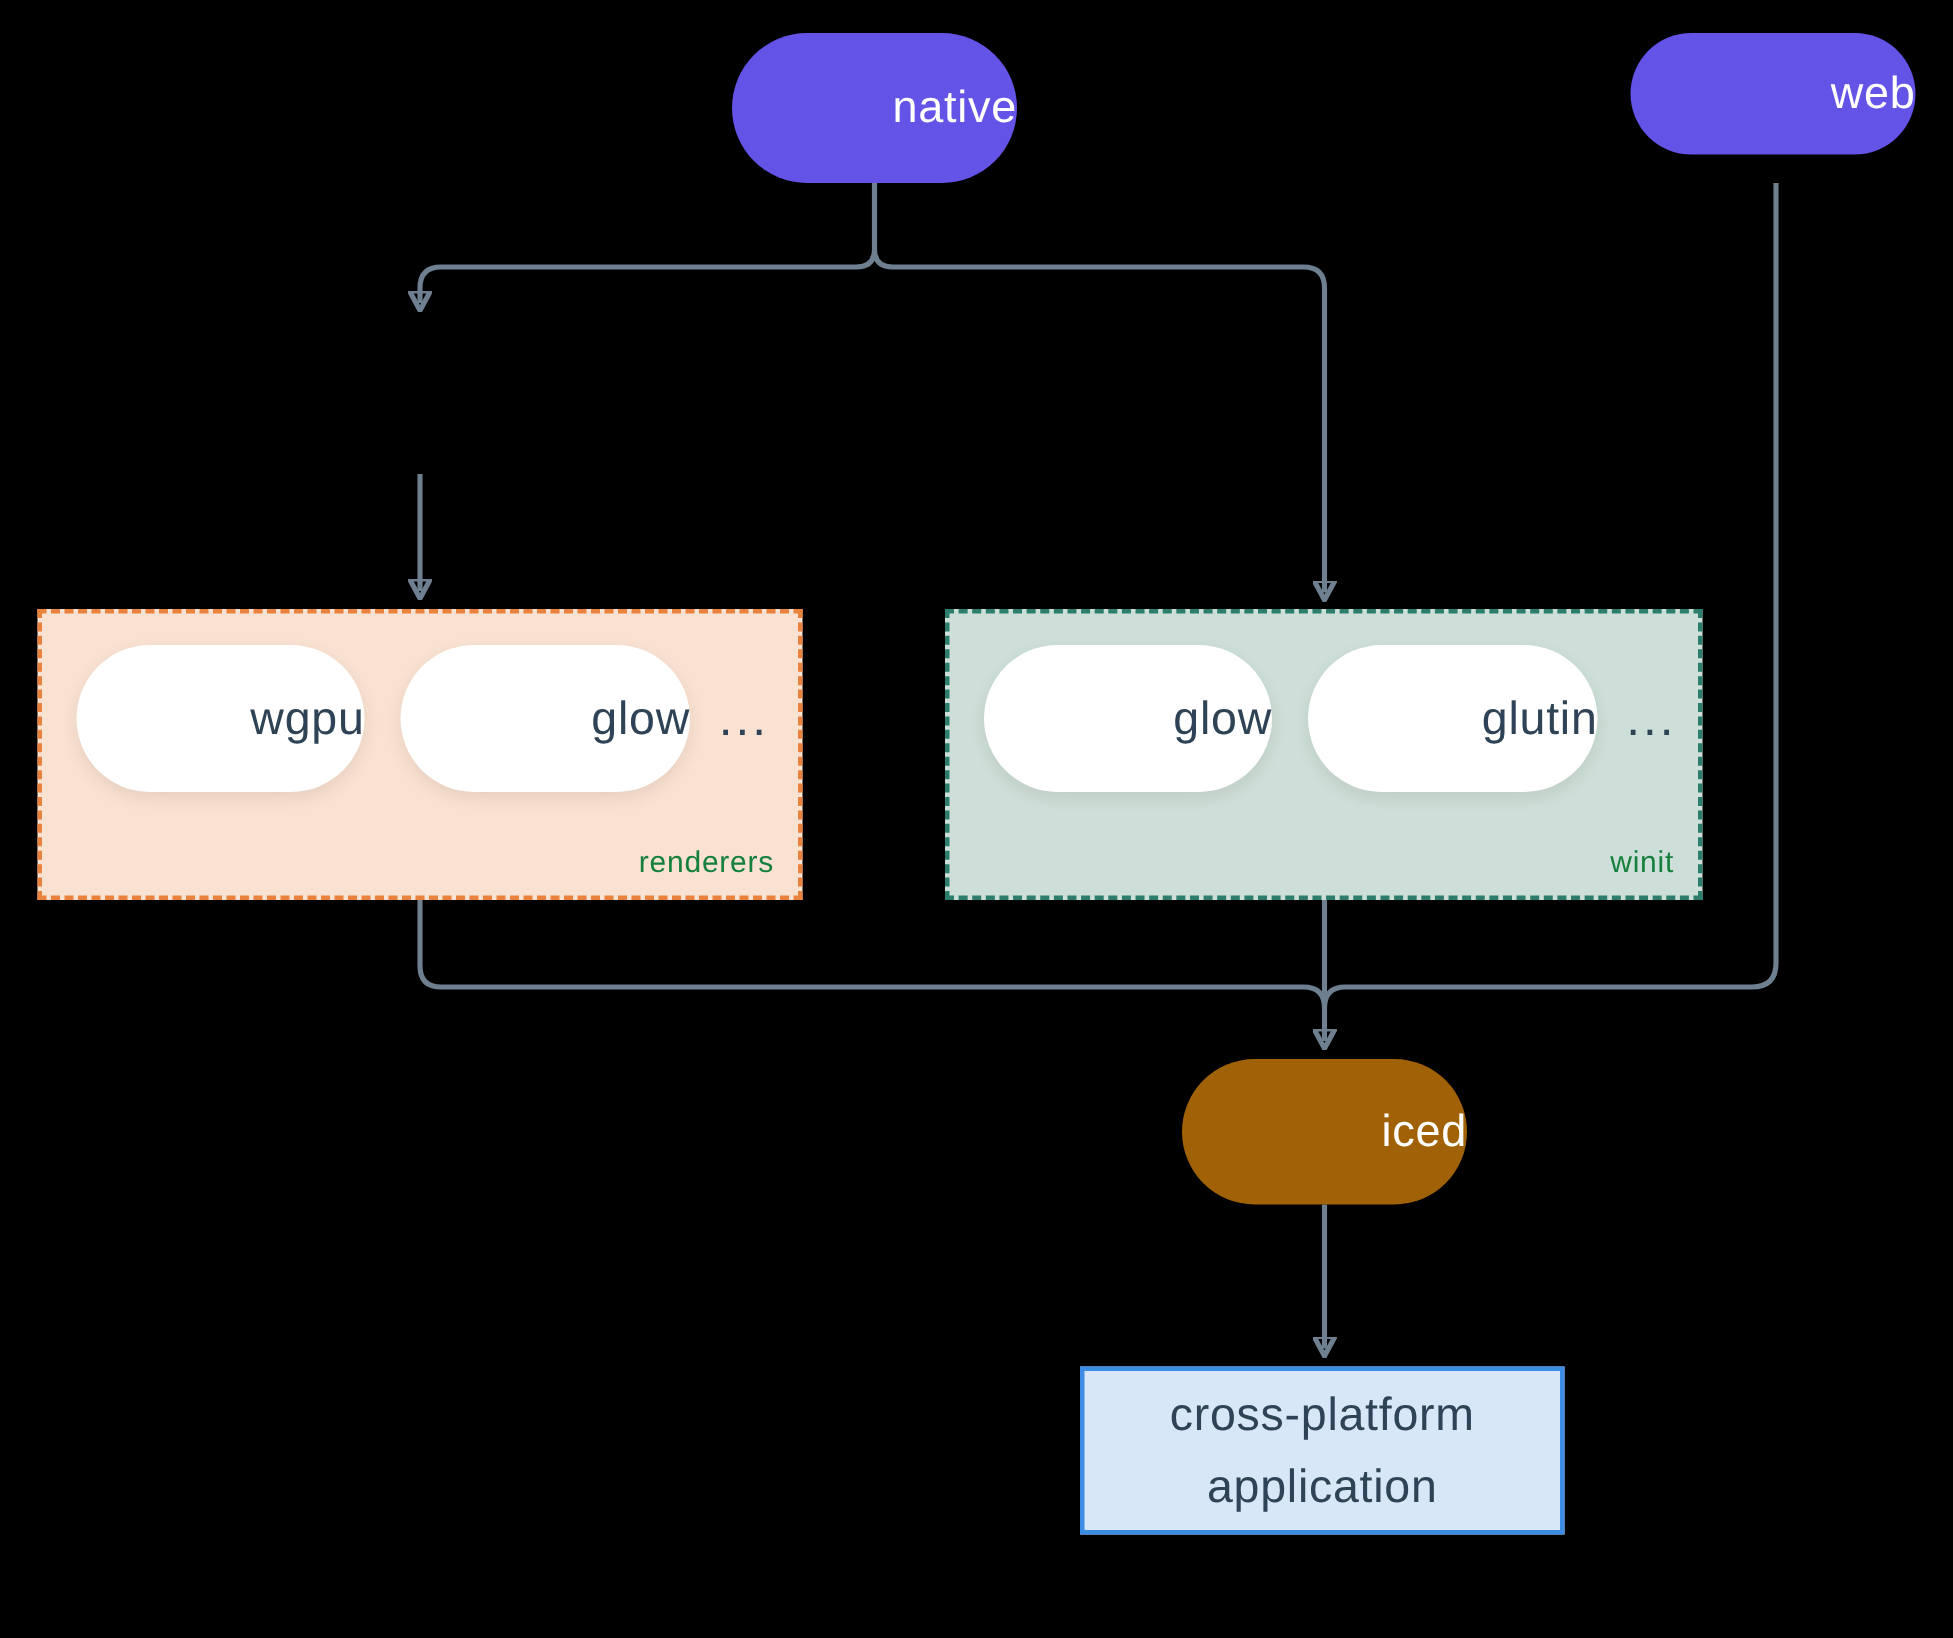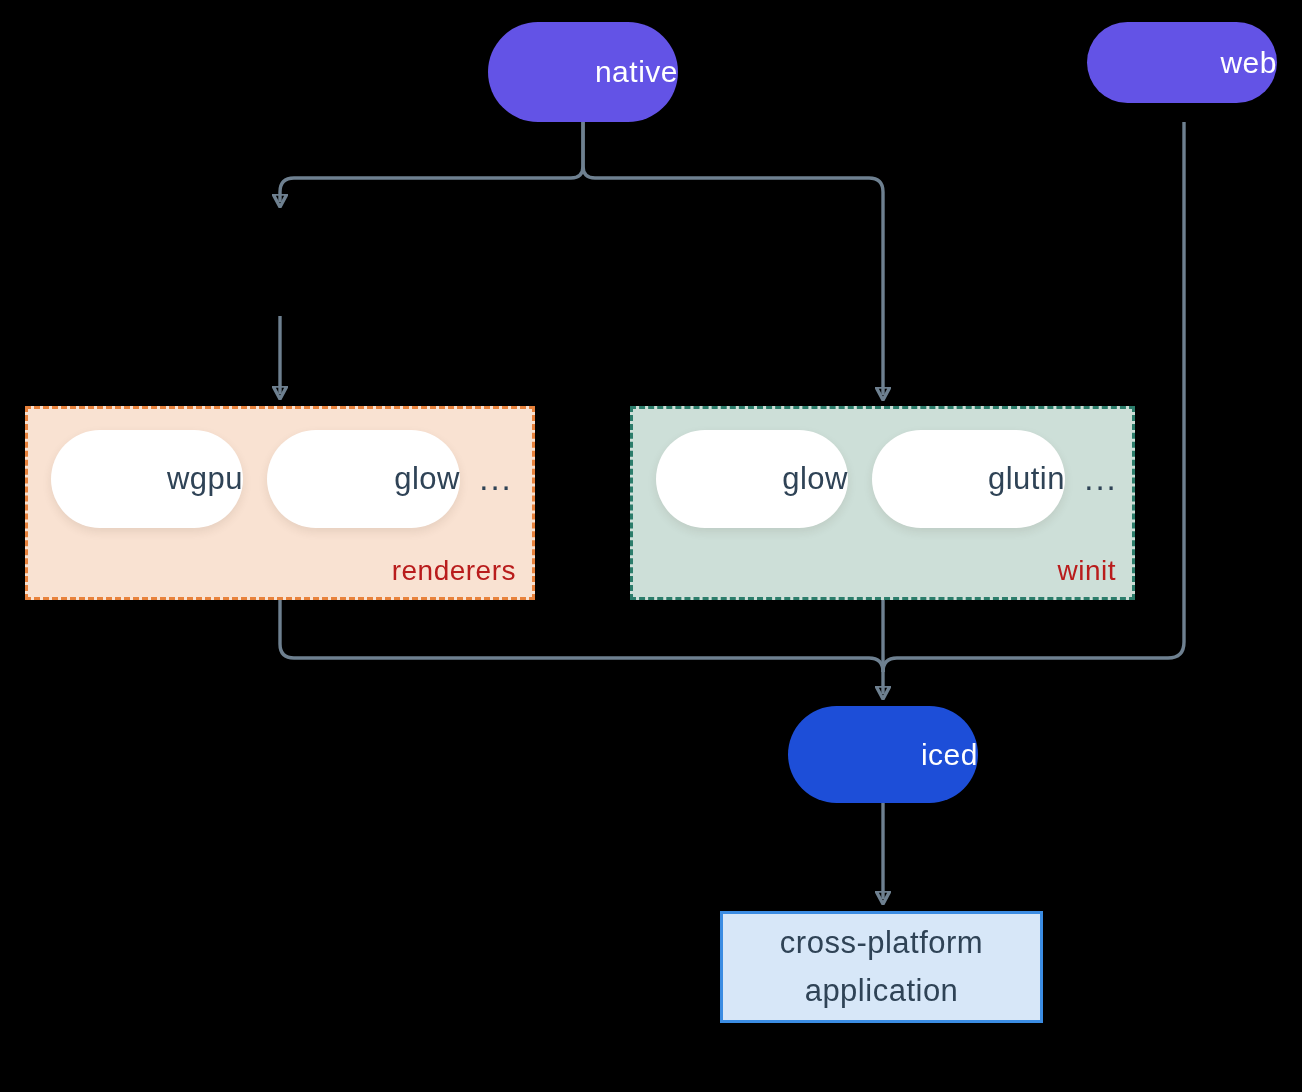--- a/index.html
+++ b/index.html
@@ -31,21 +31,21 @@
     border-radius: 999px;
     display: flex;
     align-items: center;
     justify-content: flex-end;
     color: #ffffff;
     font-size: 30px;
     letter-spacing: 0.5px;
   }
   .pill.purple { background: #6353e6; }
   .pill.orange { background: #e2823a; }
-  .pill.blue   { background: #1d4ed8; }
+  .pill.blue   { background: #a16207; }
   .pill.white  {
     background: #ffffff;
     color: #2f4356;
     font-size: 31px;
     box-shadow: 0 4px 10px rgba(70, 50, 30, 0.10);
   }
   .node-native   { left: 488px;  top: 22px;  width: 190px; height: 100px; }
   .node-web      { left: 1087px; top: 22px;  width: 190px; height: 81px; }
   .node-graphics { left: 188px;  top: 215px; width: 190px; height: 97px;  }
   .node-iced     { left: 788px;  top: 706px; width: 190px; height: 97px;  }
@@ -78,22 +78,22 @@
     align-items: center;
     justify-content: center;
     color: #2f4356;
     font-size: 33px;
     letter-spacing: 2px;
   }
   .group .group-label {
     position: absolute;
     right: 16px;
     bottom: 10px;
-    color: #b91c1c;
-    font-size: 28px;
+    color: #15803d;
+    font-size: 20px;
     letter-spacing: 0.5px;
   }
 
   .app-box {
     position: absolute;
     left: 720px; top: 911px;
     width: 323px; height: 112px;
     box-sizing: border-box;
     background: #d7e7f8;
     border: 3px solid #3b8ce2;

